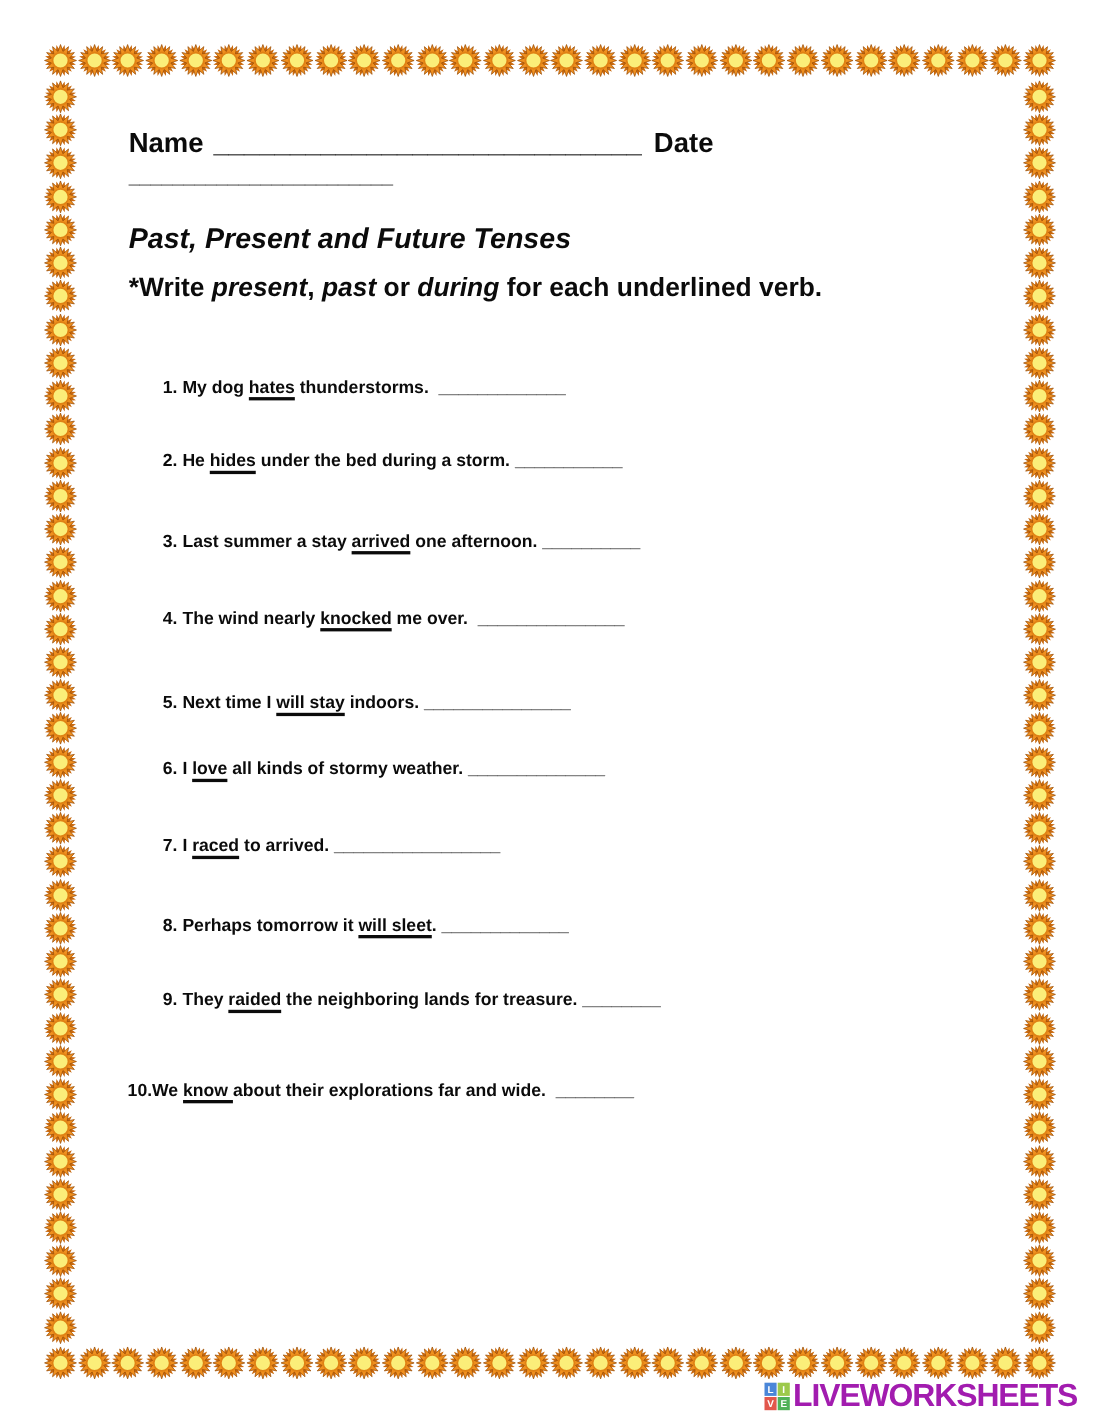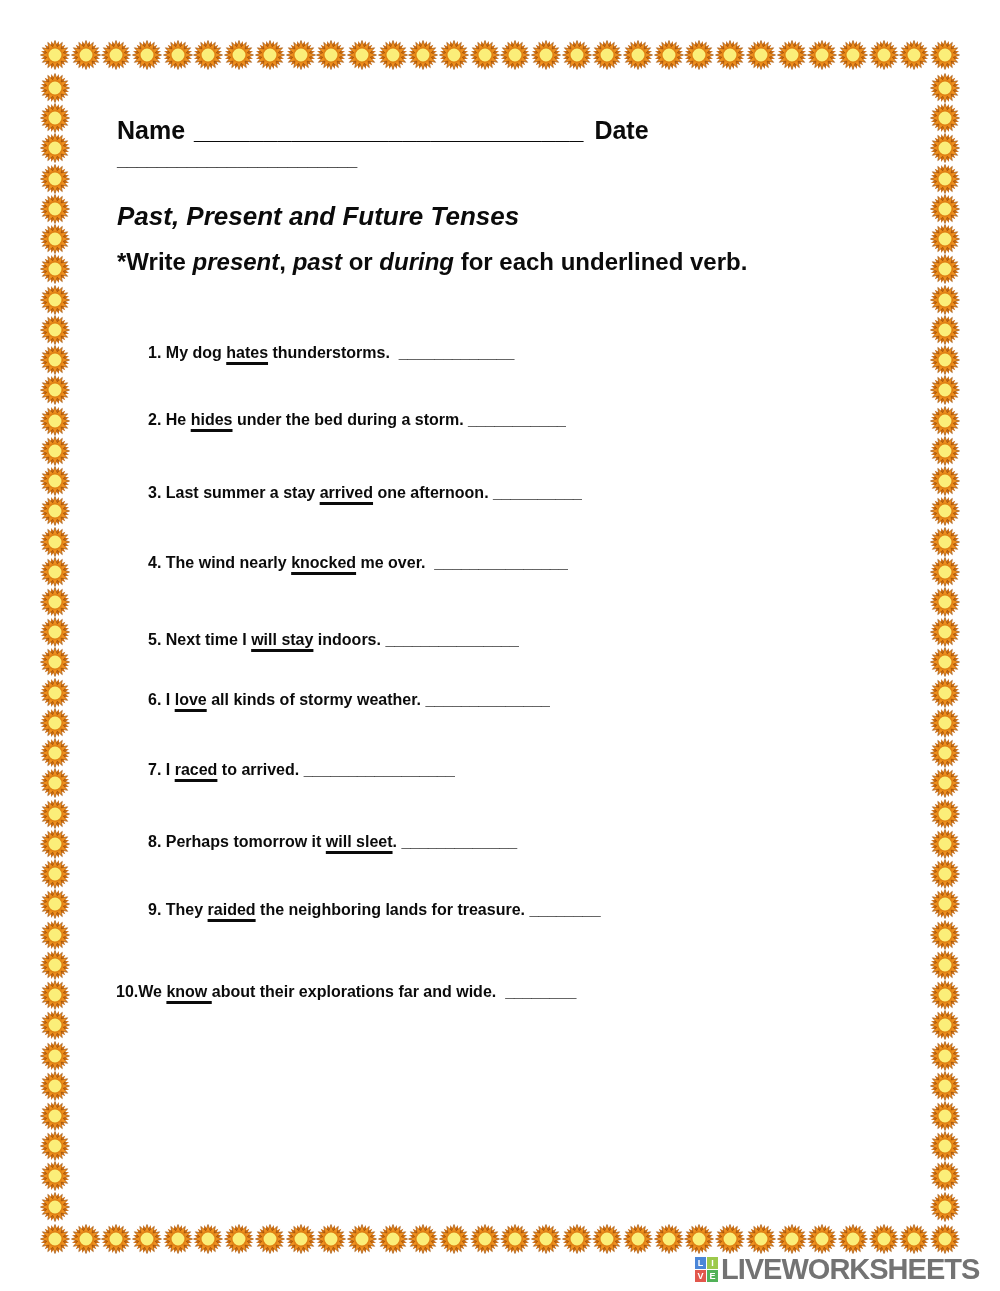--- a/index.html
+++ b/index.html
@@ -743,14 +743,14 @@
 <p class="abs item" style="top:901px"><span class="num">9. </span><span>They </span><span class="u">raided</span><span> the neighboring lands for treasure. </span><span class="blank">________</span></p>
 <p class="abs item ten" style="top:983px"><span class="num">10.</span><span>We </span><span class="u">know </span><span>about their explorations far and wide.  </span><span class="blank">________</span></p>
 
 <div class="logo">
   <div class="logo-grid">
     <span class="sq" style="background: rgb(74, 134, 216);">L</span>
     <span class="sq" style="background: rgb(157, 201, 75);">I</span>
     <span class="sq" style="background: rgb(226, 87, 76);">V</span>
     <span class="sq" style="background: rgb(81, 177, 88);">E</span>
   </div>
-  <span class="brand" style="color: #737373;">LIVEWORKSHEETS</span>
+  <span class="brand" style="color: #a21caf;">LIVEWORKSHEETS</span>
 </div>
 
 </body></html>

